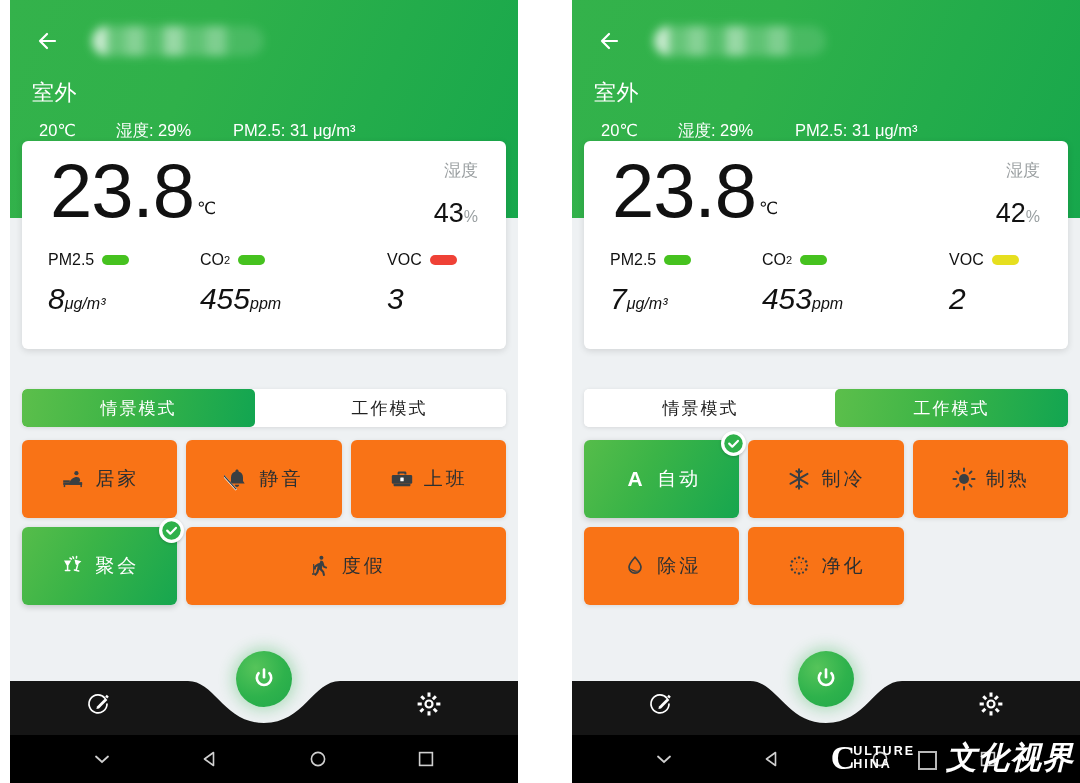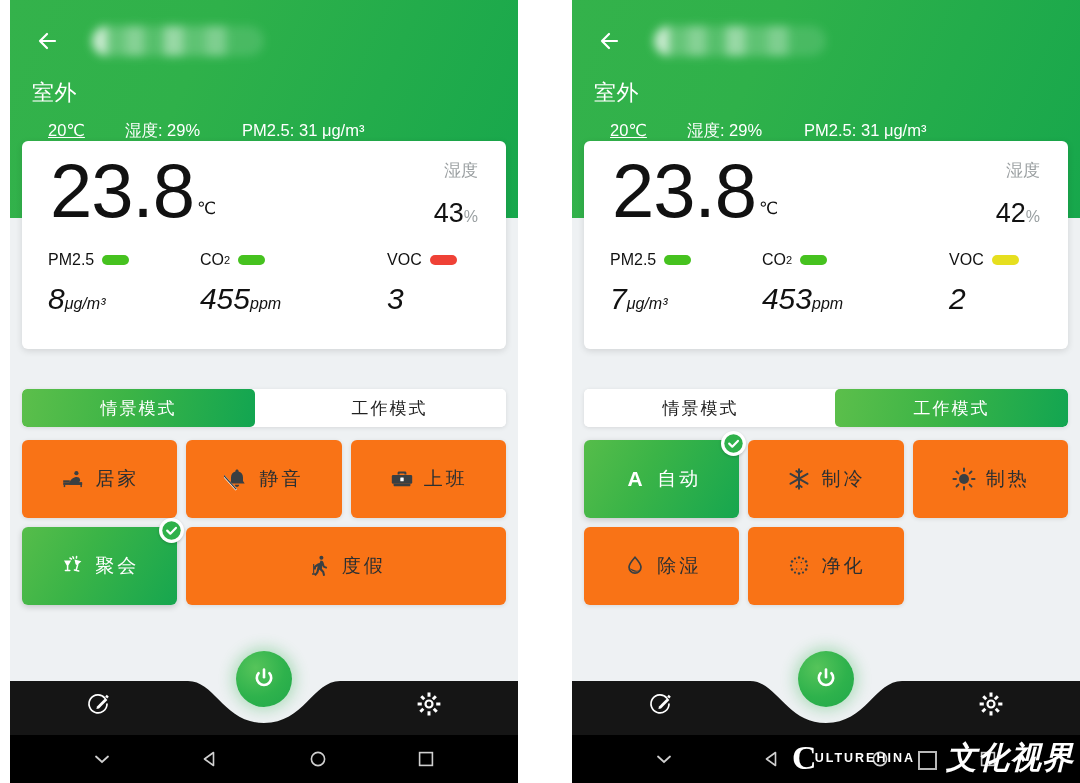--- a/index.html
+++ b/index.html
@@ -51,21 +51,21 @@
     opacity: .92;
   }
   .hdr-loc {
     color: #ffffff; font-size: 22px; margin-top: 14px; letter-spacing: .5px;
   }
   .hdr-stats {
     margin-top: 12px; color: #ffffff; font-size: 16.5px;
     display: flex; align-items: baseline;
   }
   .hdr-stats span { white-space: nowrap; }
-  .hdr-stats .s1 { margin-left: 16px; text-decoration: underline; }
+  .hdr-stats .s1 { margin-left: 7px; }
   .hdr-stats .s2 { margin-left: 40px; }
   .hdr-stats .s3 { margin-left: 42px; }
 
   
   .card {
     position: absolute; top: 141px; left: 12px; right: 12px;
     background: #ffffff;
     border-radius: 6px;
     box-shadow: 0 2px 7px rgba(0,0,0,0.12);
     padding: 16px 20px 18px 20px;
@@ -183,21 +183,21 @@
   .sys-ico { color: #d8d8d8; width: 30px; height: 30px; display:flex; align-items:center; justify-content:center; cursor: pointer; }
 
   
   .watermark {
     position: absolute; right: 6px; bottom: 4px;
     display: flex; align-items: center; z-index: 9;
     pointer-events: none;
     color: #ffffff;
   }
   .wm-c { font-size: 34px; line-height: 30px; font-weight: 700; font-family: "Liberation Serif", serif; }
-  .wm-stack { display: flex; flex-direction: row; margin-left: -2px; line-height: 13px; }
+  .wm-stack { display: flex; flex-direction: column; margin-left: -2px; line-height: 13px; }
   .wm-stack span { font-size: 12.5px; font-weight: 700; letter-spacing: 2px; }
   .wm-sq { width: 19px; height: 19px; border: 2px solid #b9b9b9; margin-left: 3px; margin-top: 5px; }
   .wm-cn { font-size: 31px; margin-left: 9px; font-family: "DejaVu Serif", serif; font-weight: 700; font-style: italic; letter-spacing: 1px; }
 </style>
 </head>
 <body>
 
 <div class="stage">
 
   <div class="phone left">

